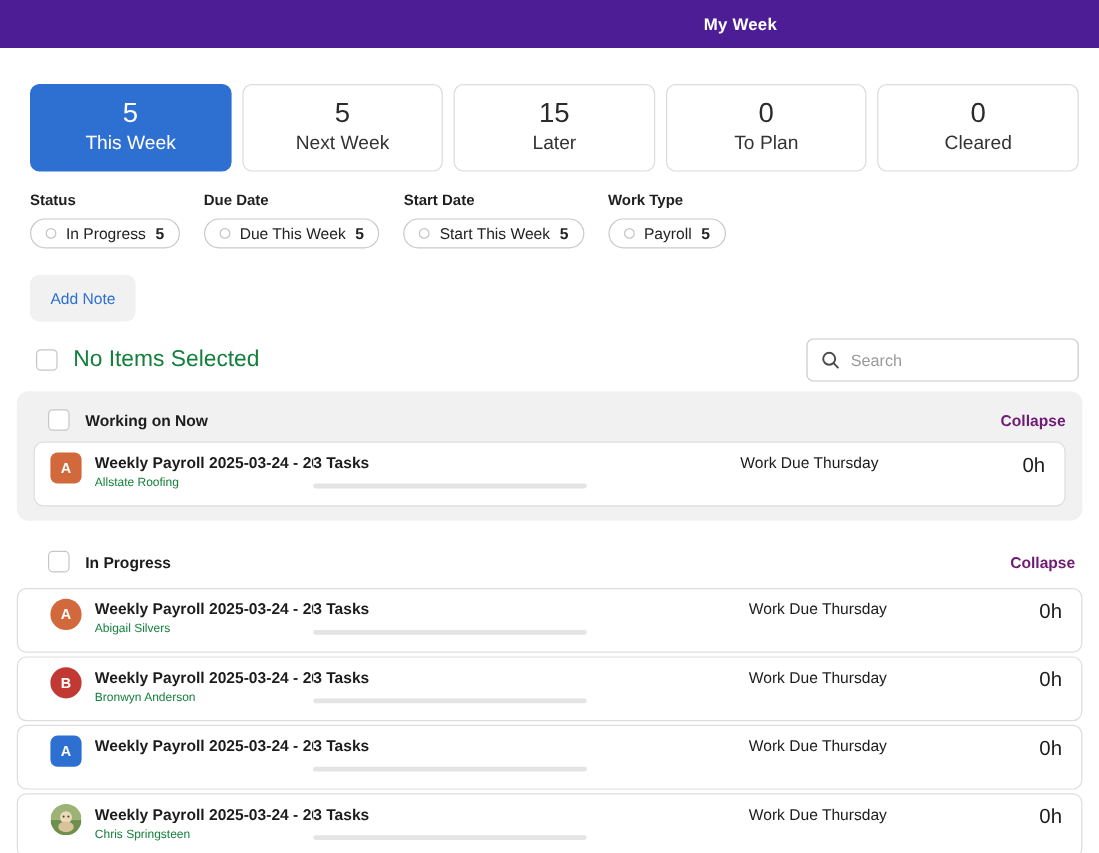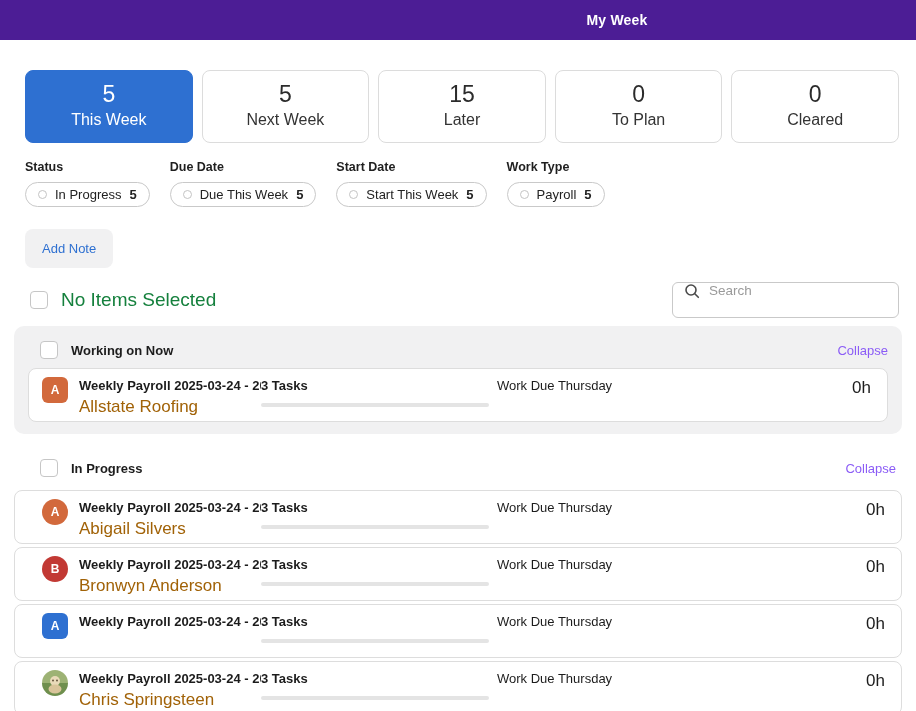--- a/index.html
+++ b/index.html
@@ -55,39 +55,39 @@
   
   .selection-row { display:flex; align-items:center; justify-content:space-between; margin:14px 17px 0 30px; }
   .selection-left { display:flex; align-items:center; gap:13px; }
   .checkbox {
     width:18px; height:18px; background:#fff;
     border:1px solid #c6c6c6; border-radius:4px; cursor:pointer; flex:none;
   }
   .selection-label { font-size:19px; color:#15803d; }
   .search-box {
     width:227px; height:36px; border:1px solid #c9c9c9; border-radius:6px;
-    display:flex; align-items:flex-start; gap:9px; padding:0 11px; background:#fff;
+    display:flex; align-items:center; gap:9px; padding:0 11px; background:#fff;
   }
   .search-box svg { flex:none; }
   .search-input {
     border:none; outline:none; width:100%; font-size:13.5px;
     font-family:"Liberation Sans", sans-serif; color:#333; background:transparent;
   }
   .search-input::placeholder { color:#9a9a9a; }
 
   
   .section-gray {
     margin:8px 14px 0; background:#f1f1f2; border-radius:10px;
     padding:8px 14px 12px;
   }
   .section-plain { margin:18px 14px 0; }
   .section-header { display:flex; align-items:center; height:32px; padding-left:12px; }
   .section-plain .section-header { padding-left:26px; padding-right:6px; margin-bottom:6px; }
   .section-title { font-size:13px; font-weight:700; color:#1c1c1c; margin-left:13px;text-align:right; }
-  .collapse-link { margin-left:auto; font-size:13px; font-weight:400; color:#8b5cf6; text-decoration:none; cursor:pointer; }
+  .collapse-link { margin-left:auto; font-size:13px; font-weight:700; color:#701a75; text-decoration:none; cursor:pointer; }
 
   
   .task-card {
     background:#fff; border:1px solid #dddddd; border-radius:8px;
     height:54px; display:flex; align-items:flex-start; cursor:pointer;
   }
   .section-plain .task-card + .task-card { margin-top:3px; }
   .section-gray .task-card { margin-top:2px; }
 
   .avatar-slot { margin:8px 11px 0 27px; flex:none; }
@@ -95,27 +95,27 @@
   .avatar {
     width:26px; height:26px; display:flex; align-items:center; justify-content:center;
     color:#fff; font-size:12px; font-weight:700;
   }
   .shape-square { border-radius:6px; }
   .shape-circle { border-radius:50%; }
   .avatar-photo { border-radius:50%; overflow:hidden; width:26px; height:26px; }
 
   .col-text { width:182px; padding-top:9px; flex:none; }
   .task-title { font-size:13px; font-weight:700; color:#1c1c1c; white-space:nowrap; overflow:hidden; }
-  .task-subtitle { font-size:17px; color:#a16207; margin-top:4px; white-space:nowrap; overflow:hidden; }
+  .task-subtitle { font-size:10px; color:#15803d; margin-top:4px; white-space:nowrap; overflow:hidden; }
 
   .col-tasks { width:236px; padding-top:9px; flex:none;font-weight:bold; }
   .tasks-label { font-size:13px; color:#1c1c1c; }
   .progress-track { margin-top:10px; width:228px; height:4px; background:#e4e4e4; border-radius:2px; }
 
-  .col-due { flex:1; padding-top:9px; font-size:13px; color:#1c1c1c; }
+  .col-due { flex:1; padding-top:9px; font-size:13px; color:#1c1c1c;text-align:center; }
   .col-hours { padding:9px 16px 0 0; font-size:17px; color:#1c1c1c; flex:none; }
 </style>
 </head>
 <body>
 
 
 
 
 <header class="topbar">
   <div class="topbar-title">My Week</div>

